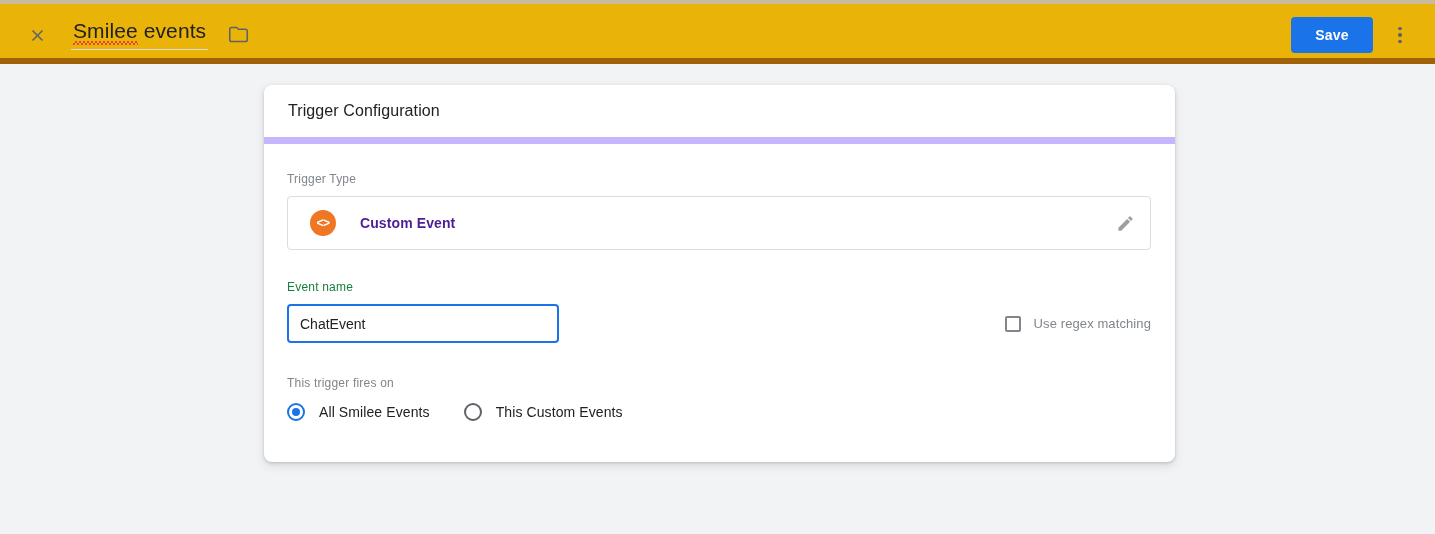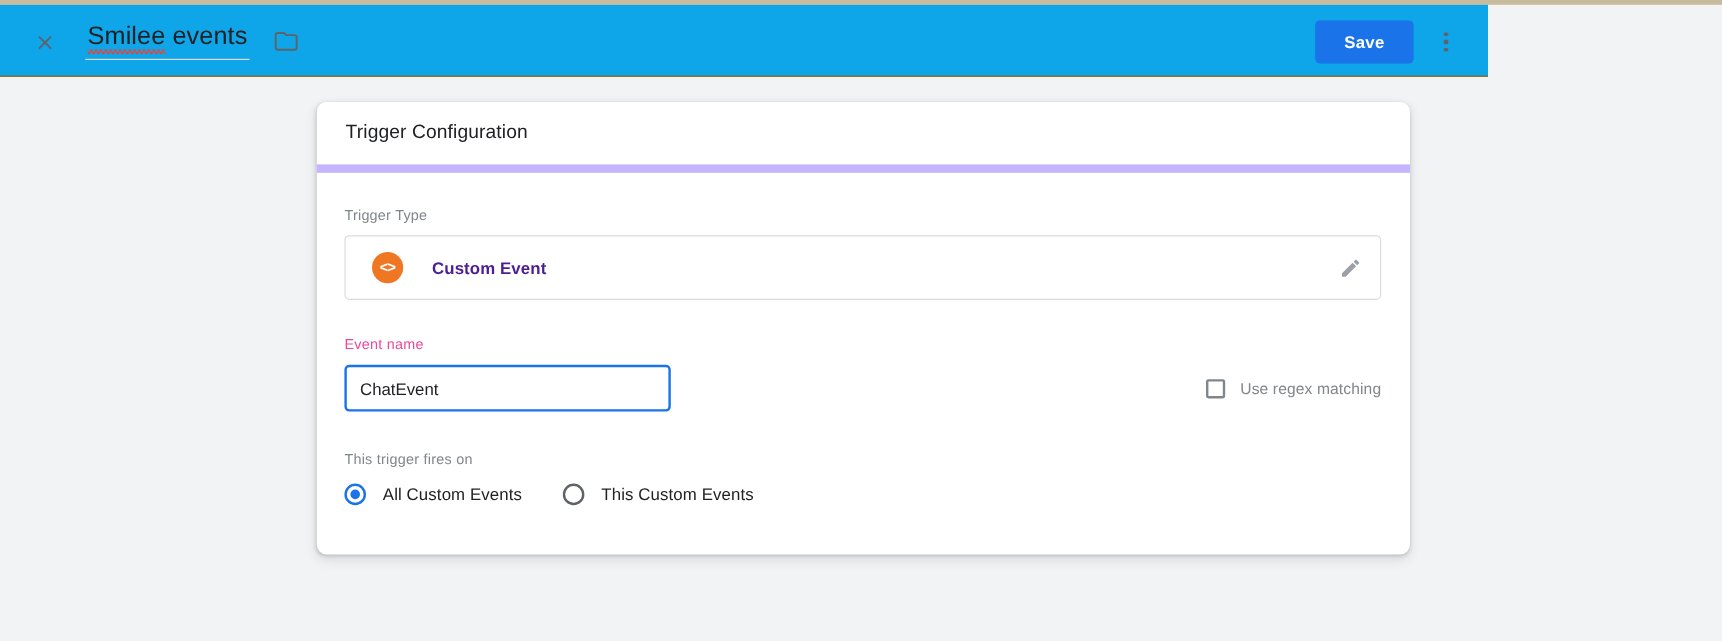--- a/index.html
+++ b/index.html
@@ -21,24 +21,24 @@
     top: 0; left: 0;
     width: 1435px;
     height: 4px;
     background: #c9bb9e;
   }
 
   
   .header {
     position: absolute;
     top: 4px; left: 0;
-    width: 1240px;
+    width: 1435px;
     height: 60px;
-    background: #0ea5e9;
-    border-bottom: 1px solid #a16207;
+    background: #eab308;
+    border-bottom: 6px solid #a16207;
     box-sizing: border-box;
   }
   .close-btn {
     position: absolute;
     left: 20px;
     top: 14px;
     width: 34px;
     height: 34px;
     display: flex;
     align-items: center;
@@ -156,21 +156,21 @@
     padding: 28px 24px 0 23px;
   }
 
   .field-label {
     font-size: 12px;
     color: #80868b;
     letter-spacing: 0.2px;
     margin-bottom: 10px;
   }
   .field-label.accent {
-    color: #ec4899;
+    color: #15803d;
   }
 
   
   .trigger-type-box {
     height: 54px;
     border: 1px solid #dadce0;
     border-radius: 4px;
     display: flex;
     align-items: center;
     padding: 0 14px 0 22px;
@@ -364,21 +364,21 @@
     </div>
 
     <div class="fires-block">
       <div class="field-label">This trigger fires on</div>
       <div class="radio-row">
 
         <div class="radio-option">
           <div class="radio on">
             <div class="radio-dot"></div>
           </div>
-          <div class="radio-label">All Custom Events</div>
+          <div class="radio-label">All Smilee Events</div>
         </div>
 
         <div class="radio-option">
           <div class="radio off"></div>
           <div class="radio-label">This Custom Events</div>
         </div>
 
       </div>
     </div>
 

